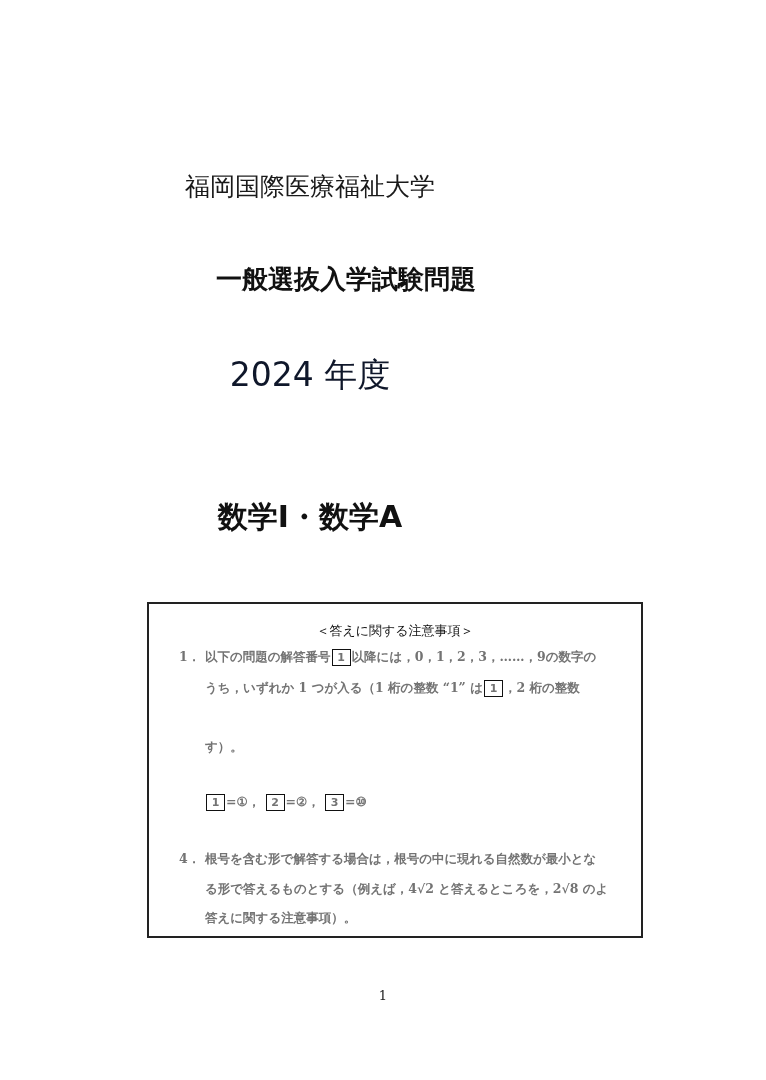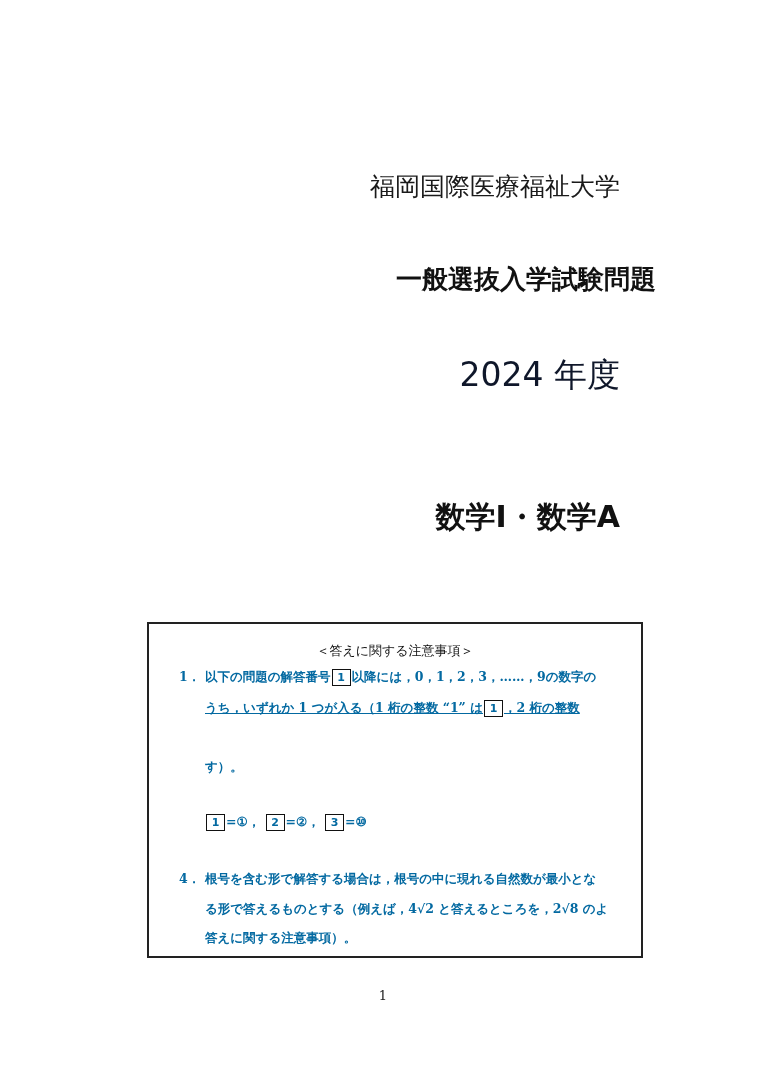--- a/index.html
+++ b/index.html
@@ -1,35 +1,35 @@
 <!DOCTYPE html>
 <html><head>
 <meta charset="utf-8">
 <style>
   html, body { margin: 0; padding: 0; background: #ffffff; }
   body {
     width: 766px; height: 1080px; position: relative; overflow: hidden;
     font-family: "DejaVu Sans", "Liberation Sans", sans-serif; color: #111;
   }
   .page { position: absolute; left: 0; top: 0; width: 766px; height: 1080px; background: #fff; }
-  .center { position: absolute; left: 0; width: 620px; text-align: right; white-space: nowrap; }
+  .center { position: absolute; left: 0; width: 620px; text-align: center; white-space: nowrap; }
   .univ { top: 170px; font-size: 25px; font-weight: 400; letter-spacing: 0px; color: #1a1a1a; }
   .exam { top: 262px; font-size: 26px; font-weight: 700; color: #111; padding-left: 36px; }
   .year { top: 353px; font-size: 33px; font-weight: 400; color: #0f172a; }
   .subject { top: 497px; font-size: 30px; font-weight: 700; color: #111; }
   .subnote { top: 537px; font-size: 12px; font-weight: 700; color: #111; }
   .notice-box {
-    position: absolute; left: 147px; top: 622px; width: 496px; height: 336px;
+    position: absolute; left: 147px; top: 602px; width: 496px; height: 336px;
     border: 2px solid #222; box-sizing: border-box;
   }
   .notice-title { position: absolute; top: 18px; left: 0; width: 100%; text-align: center;
     font-family: "DejaVu Serif", "Liberation Serif", serif; font-size: 13px; color: #111; }
   .line {
     position: absolute; left: 30px; font-family: "DejaVu Serif", "Liberation Serif", serif;
-    font-size: 12.5px; font-weight: 700; color: #0369a1; white-space: nowrap; line-height: 18px;
+    font-size: 12.5px; font-weight: 700; color: #737373; white-space: nowrap; line-height: 18px;
   }
   .num { display: inline-block; width: 26px; font-weight: 700; }
   .indent { left: 56px; }
   .box {
     display: inline-block; min-width: 13px; height: 15px; line-height: 15px;
     border: 1.5px solid #111; text-align: center; font-family: "DejaVu Sans", sans-serif;
     font-size: 11px; font-weight: 700; padding: 0 2px; margin: 0 1px; vertical-align: middle;
   }
   .pagenum { position: absolute; top: 988px; left: 0; width: 766px; text-align: center;
     font-family: "DejaVu Serif", "Liberation Serif", serif; font-size: 13px; color: #222; }
@@ -42,21 +42,21 @@
   <div class="center exam">一般選抜入学試験問題</div>
   <div class="center year">2024 年度</div>
   <div class="center subject">数学Ⅰ・数学A</div>
 
   <div class="notice-box">
     <div class="notice-title">＜答えに関する注意事項＞</div>
 
     <div class="line" style="top:44px;">
       <span class="num">1．</span><span>以下の問題の解答番号</span><span class="box">1</span><span>以降には，0，1，2，3，……，9の数字の</span>
     </div>
-    <div class="line indent" style="top:75px;text-decoration:underline;">
+    <div class="line indent" style="top:75px;">
       <span>うち，いずれか 1 つが入る（1 桁の整数 “1” は</span><span class="box">1</span><span>，2 桁の整数</span>
     </div>
     <div class="line indent" style="top:134px;">
       <span>す）。</span>
     </div>
 
     <div class="line indent" style="top:189px;">
       <span class="box">1</span><span>=①，</span>
       <span class="box">2</span><span>=②，</span>
       <span class="box">3</span><span>=⑩</span>

